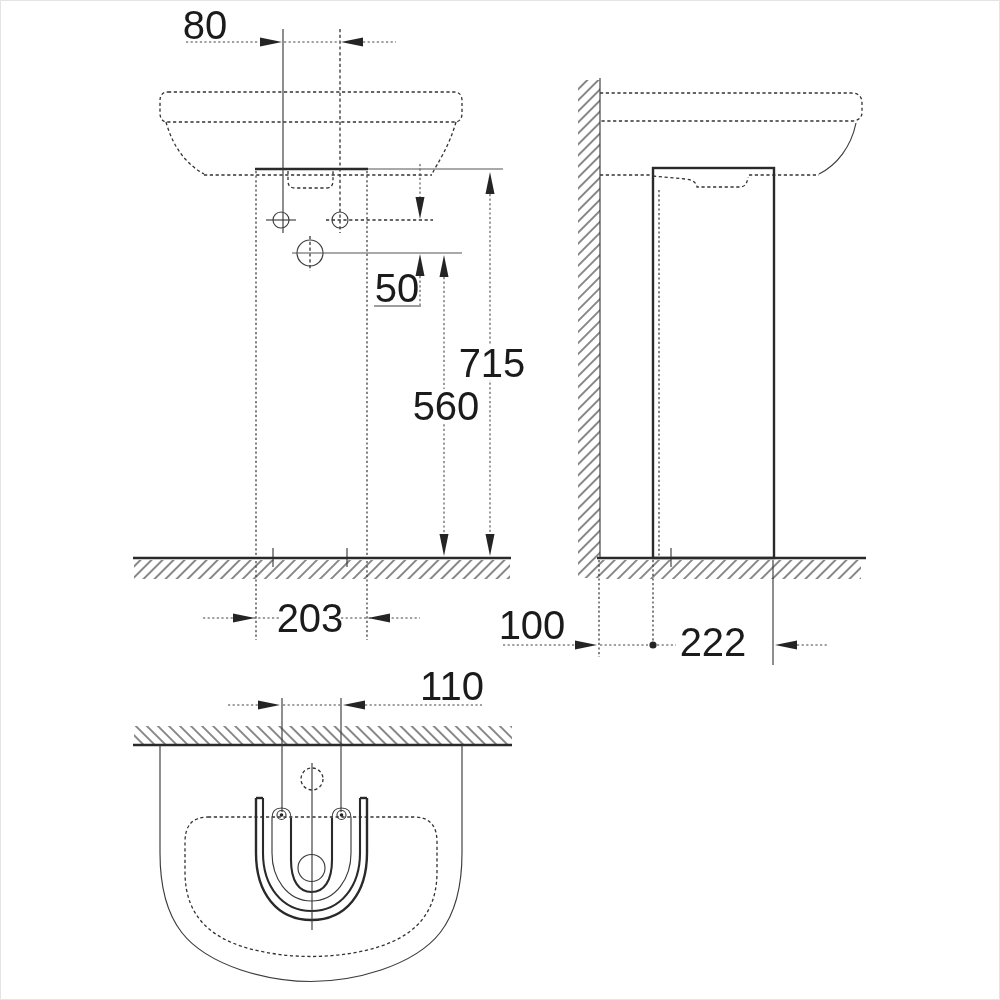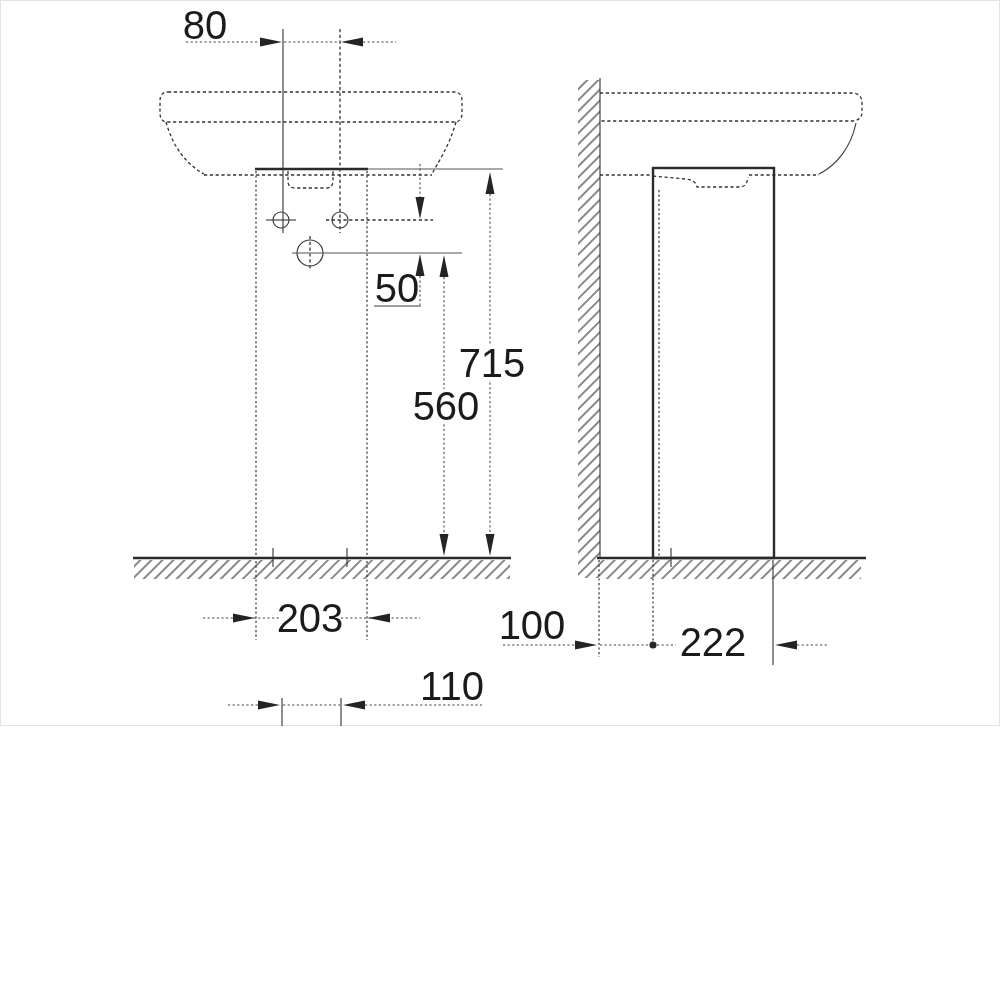--- a/index.html
+++ b/index.html
@@ -1,18 +1,18 @@
 <!DOCTYPE html>
 <html><head>
 <meta charset="utf-8">
 <style>
   html,body{margin:0;padding:0;background:#fff;}
   .canvas{
     position:relative;
-    width:1000px;height:726px;
+    width:1000px;height:1000px;
     background:#ffffff;
     box-shadow: inset 0 0 0 1px #e4e4e4;
     font-family:"Liberation Sans", sans-serif;
   }
   svg{display:block;}
   
   .bold{stroke:#2a2a2a;stroke-width:2.4;fill:none;stroke-linecap:butt;}
   .bold2{stroke:#2a2a2a;stroke-width:2.1;fill:none;}
   .thin{stroke:#3c3c3c;stroke-width:1.15;fill:none;}
   .ext{stroke:#555;stroke-width:1.05;fill:none;}

